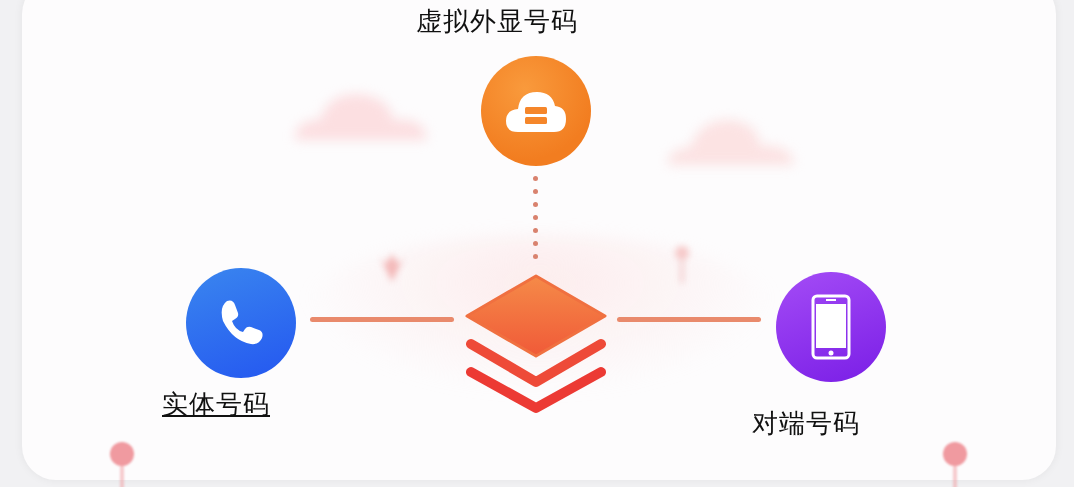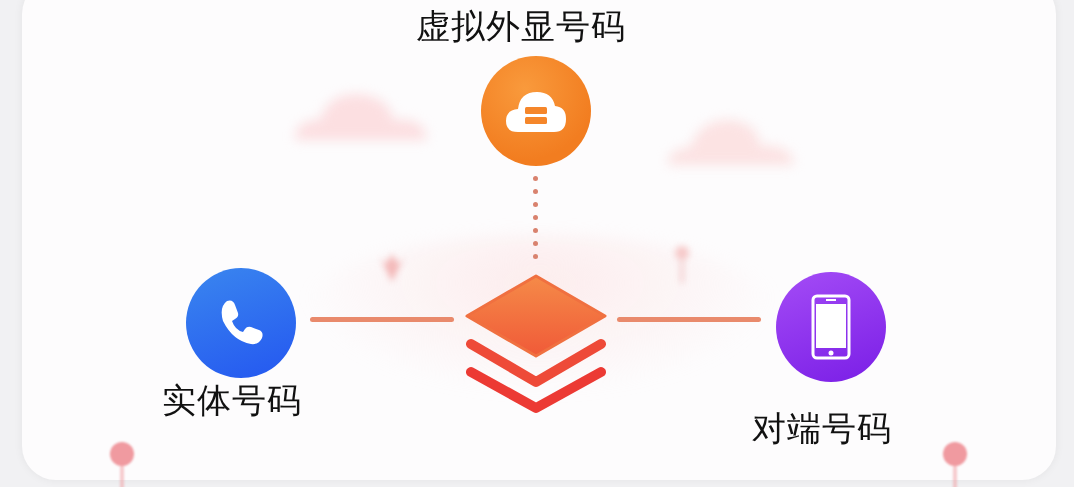--- a/index.html
+++ b/index.html
@@ -16,21 +16,21 @@
   .deco { position:absolute; filter: blur(6px); }
   .cloud-l { left:285px; top:85px; width:150px; height:60px; }
   .cloud-r { left:660px; top:110px; width:140px; height:60px; }
   .hill {
     position:absolute; left:300px; top:235px; width:480px; height:160px;
     border-radius:50% 50% 0 0; background: radial-gradient(ellipse at 50% 30%, rgba(252,226,226,0.6), rgba(253,246,246,0) 70%);
     filter: blur(8px);
   }
   .tree { position:absolute; filter:blur(3px); }
   .label {
-    position:absolute; font-size:34px; color:#111; font-weight:500; letter-spacing:1px;
+    position:absolute; font-size:26px; color:#111; font-weight:500; letter-spacing:1px;
     white-space:nowrap;
   }
   .node {
     position:absolute; border-radius:50%; width:110px; height:110px;
     display:flex; align-items:center; justify-content:center;
   }
   .node-top { left:481px; top:56px; background: radial-gradient(circle at 40% 30%, #f99a3c, #f27d20 70%); }
   .node-left { left:186px; top:268px; background: linear-gradient(160deg, #3a86ef 0%, #2457f0 100%); }
   .node-right { left:776px; top:272px; background: linear-gradient(160deg, #a44cf6 0%, #7a1ee6 100%); }
   .hline { position:absolute; height:5px; background:#e98a6c; border-radius:3px; }
@@ -78,21 +78,21 @@
     <span></span>
     <span></span>
     <span></span>
 </div>
 
 <div class="node node-left">
   <svg width="56" height="56" viewBox="0 0 56 56">
     <path d="M14 6 Q20 4 22 10 L25 18 Q26 22 22 24 L19 26 Q22 35 30 37 L32 34 Q34 31 38 32 L46 35 Q51 37 49 43 Q46 50 38 49 Q20 46 10 26 Q6 12 14 6 Z" fill="#fff"></path>
   </svg>
 </div>
-<div class="label" style="left:162px;top:378px;">实体号码</div>
+<div class="label" style="left:162px;top:387px;text-decoration:underline;">实体号码</div>
 
 <div class="hline" style="left:310px;top:317px;width:144px;"></div>
 <div class="hline" style="left:617px;top:317px;width:144px;"></div>
 
 <svg style="position:absolute;left:465px;top:272px;" width="142" height="142" viewBox="0 0 142 142">
   <defs>
     <linearGradient id="lg1" x1="0" y1="0" x2="0" y2="1">
       <stop offset="0" stop-color="#f58a48"></stop>
         <stop offset="1" stop-color="#f05a38"></stop>
     </linearGradient>

